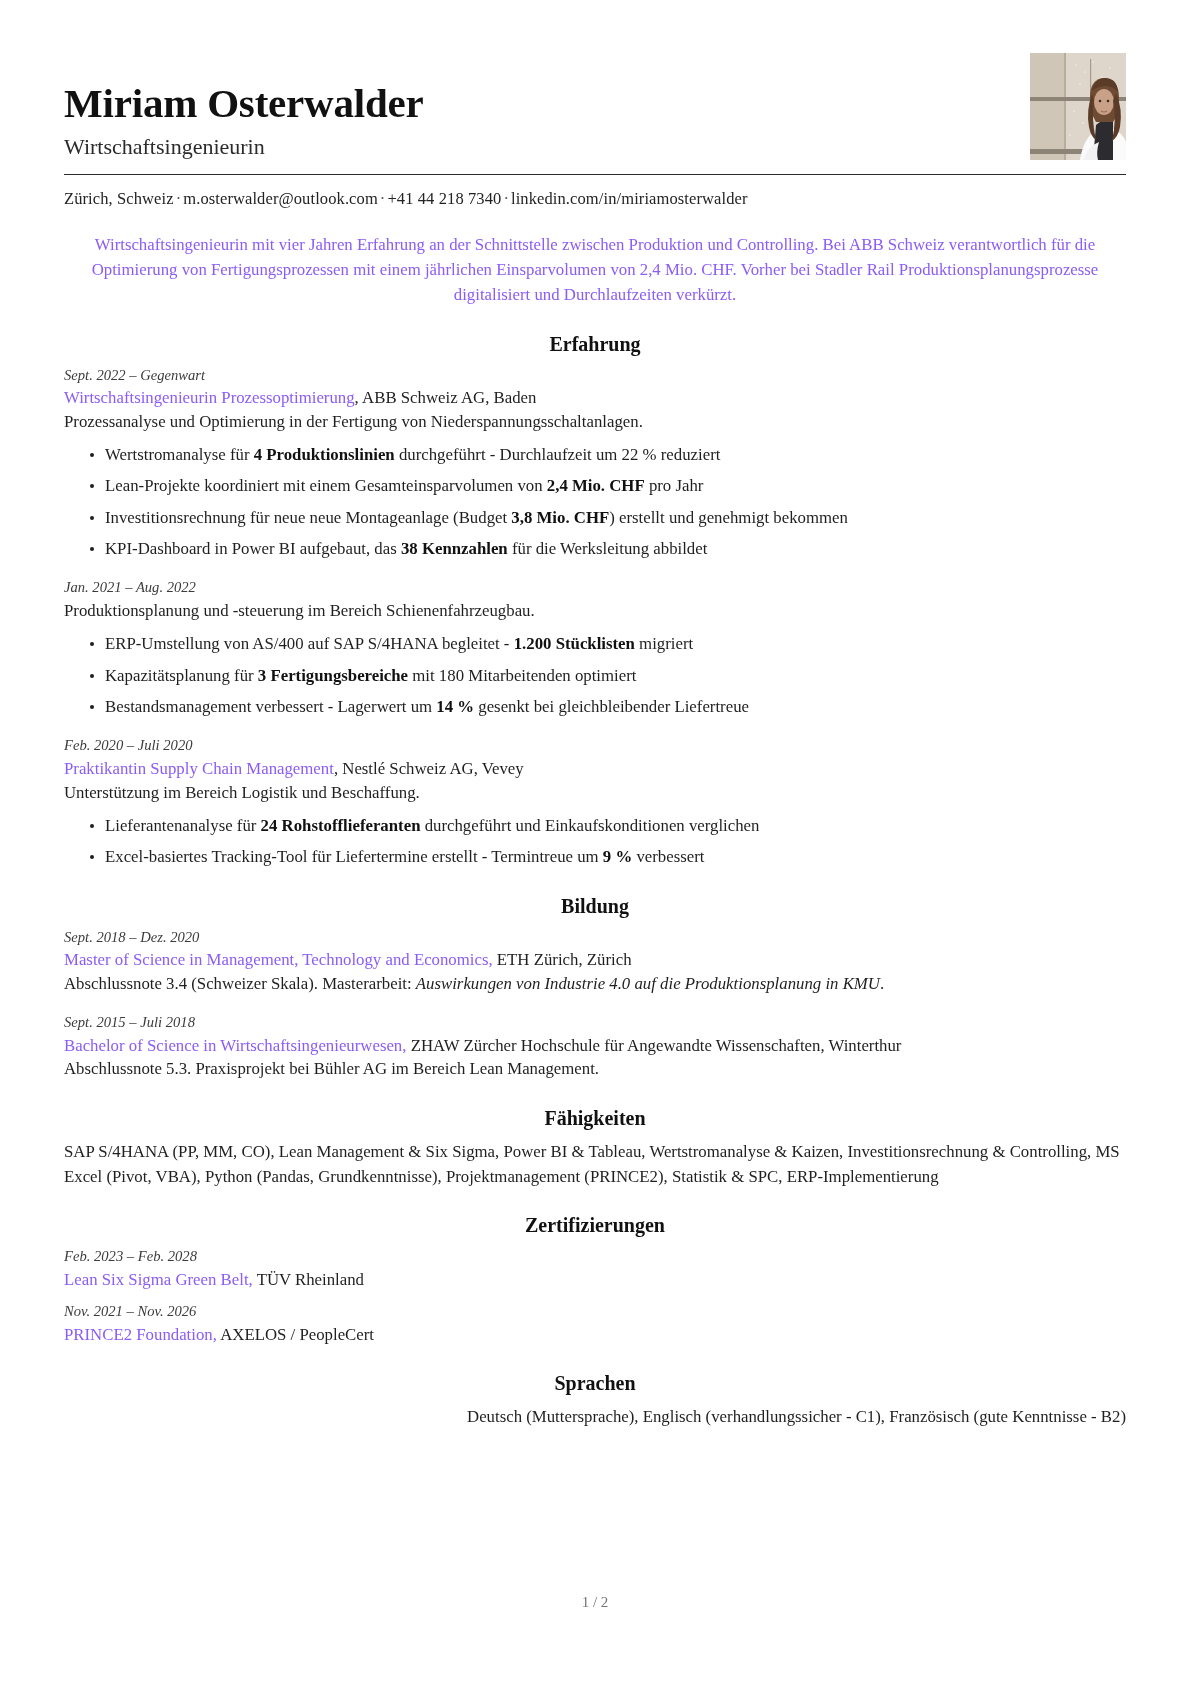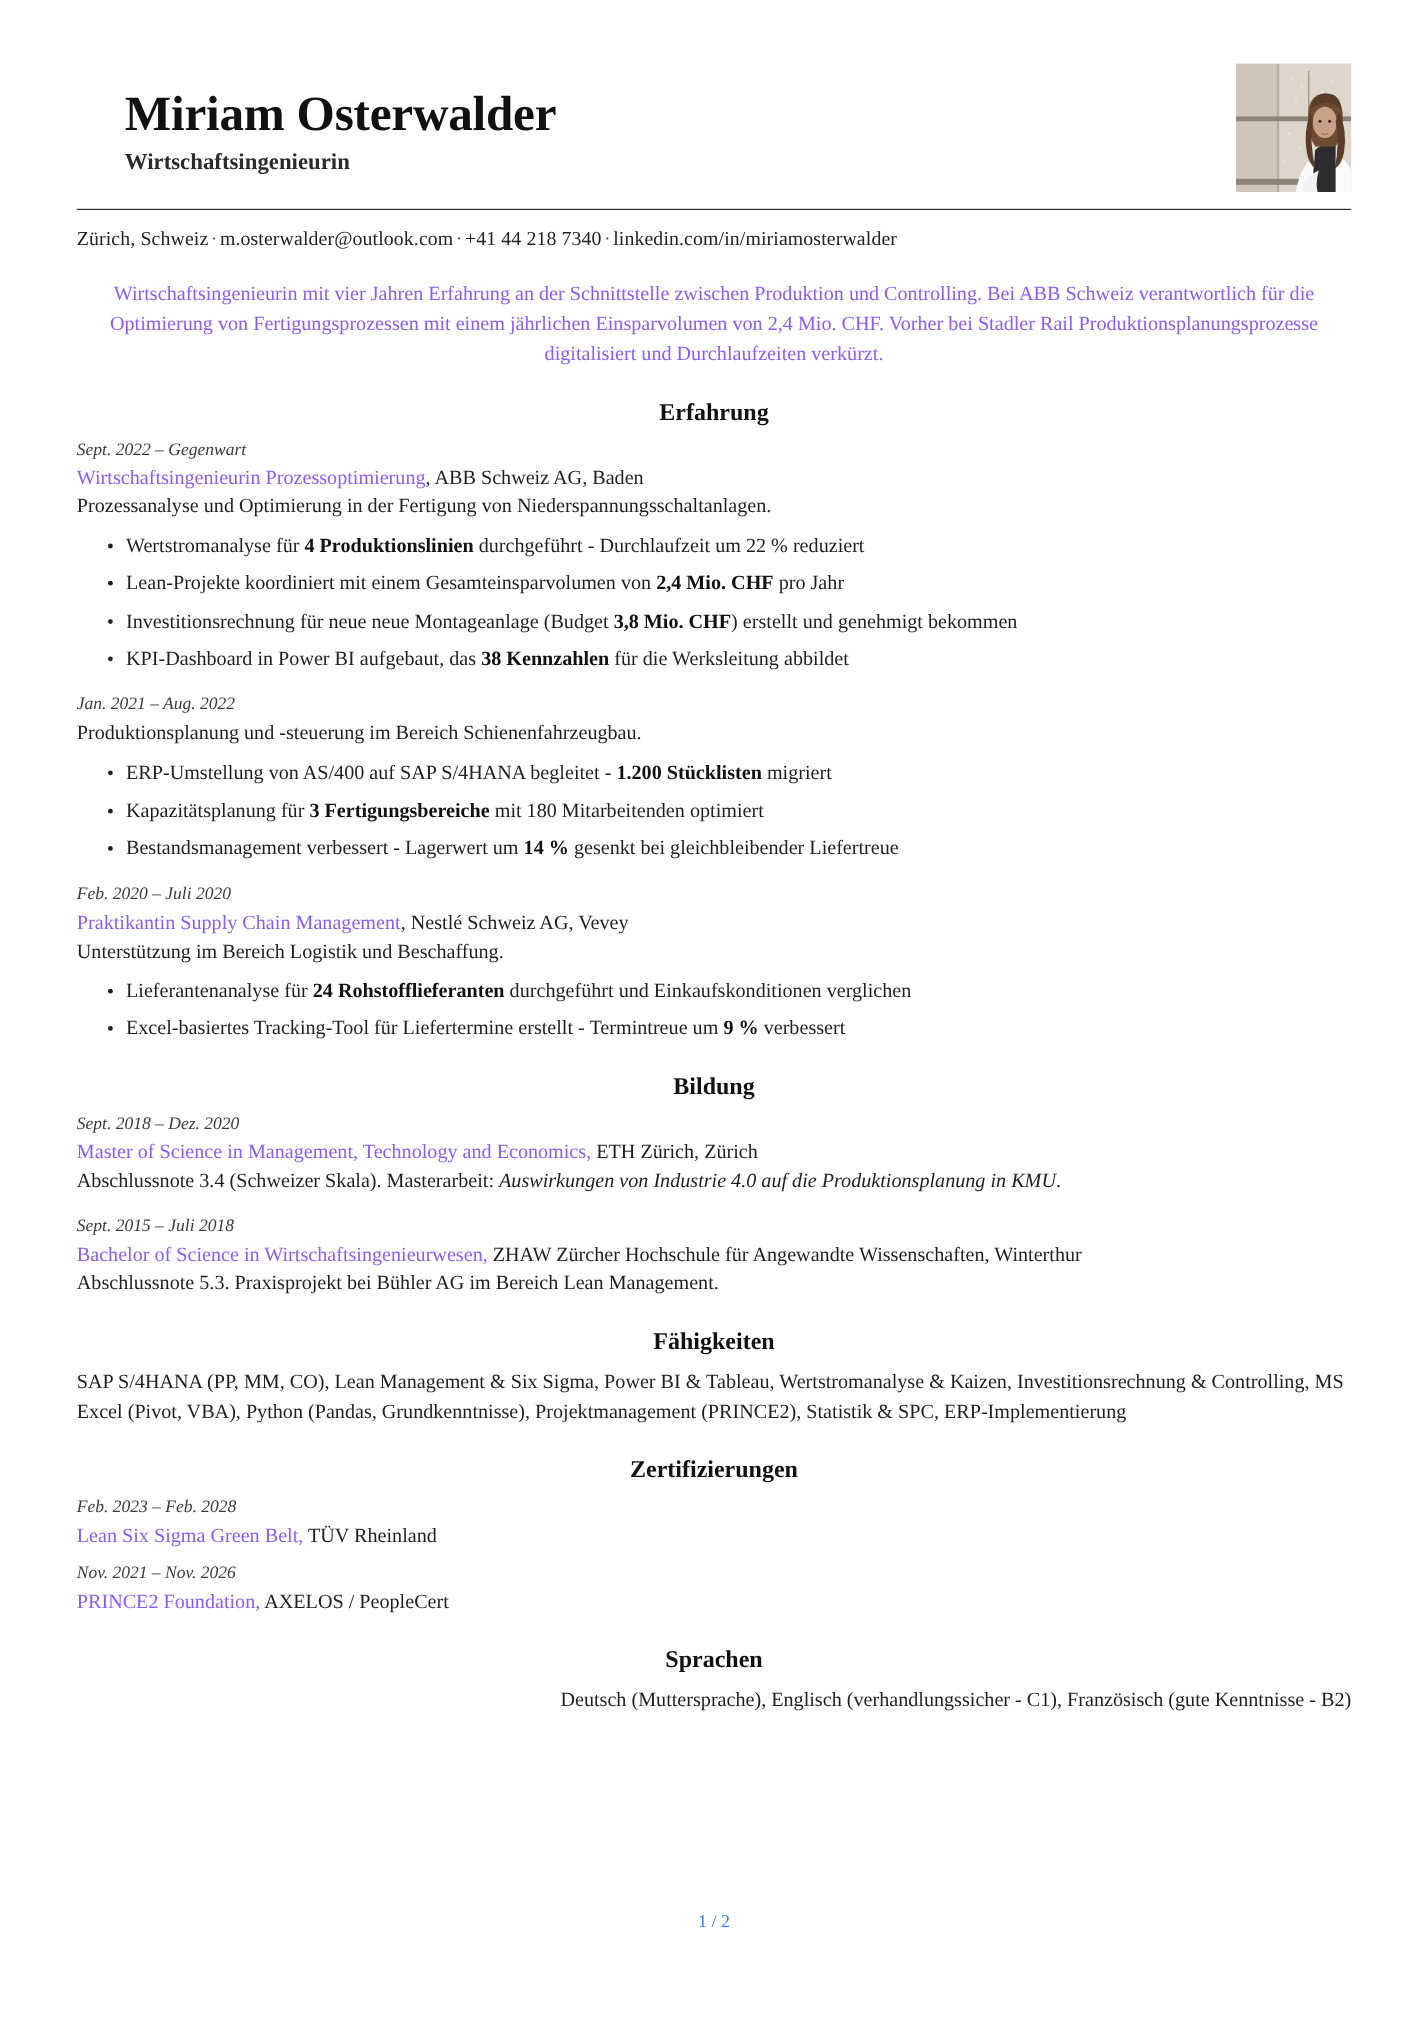--- a/index.html
+++ b/index.html
@@ -20,36 +20,35 @@
     margin: 0 auto;
     background: #ffffff;
     box-sizing: border-box;
     padding: 52px 64px 0 64px;
     overflow: hidden;
   }
 
   
   .header {
     display: flex;
-    align-items: center;
+    align-items: flex-end;
     justify-content: space-between;
-    margin-left: 40px;
   }
   .header-text { flex: 1 1 auto; padding-top: 8px; }
   .name {
     font-size: 41px;
     font-weight: bold;
     letter-spacing: -0.2px;
     line-height: 1.12;
     margin: 0 0 6px 0;
     color: #111111;
   }
   .headline {
-    font-size: 19px;
-    font-weight: bold;
+    font-size: 22px;
+    font-weight: normal;
     color: #2b2b2b;
     line-height: 1.25;
     margin: 0;
   }
 
   .photo {
     width: 96px;
     height: 107px;
     flex: 0 0 auto;
     margin-top: 1px;
@@ -158,21 +157,21 @@
     text-align: right;
   }
 
   .footer {
     position: absolute;
     left: 0;
     right: 0;
     bottom: 72px;
     text-align: center;
     font-size: 15px;
-    color: #3b82f6;
+    color: #737373;
   }
 </style>
 </head>
 <body>
 
 <div class="page">
 
   <div class="header">
     <div class="header-text">
       <h1 class="name">Miriam Osterwalder</h1>

